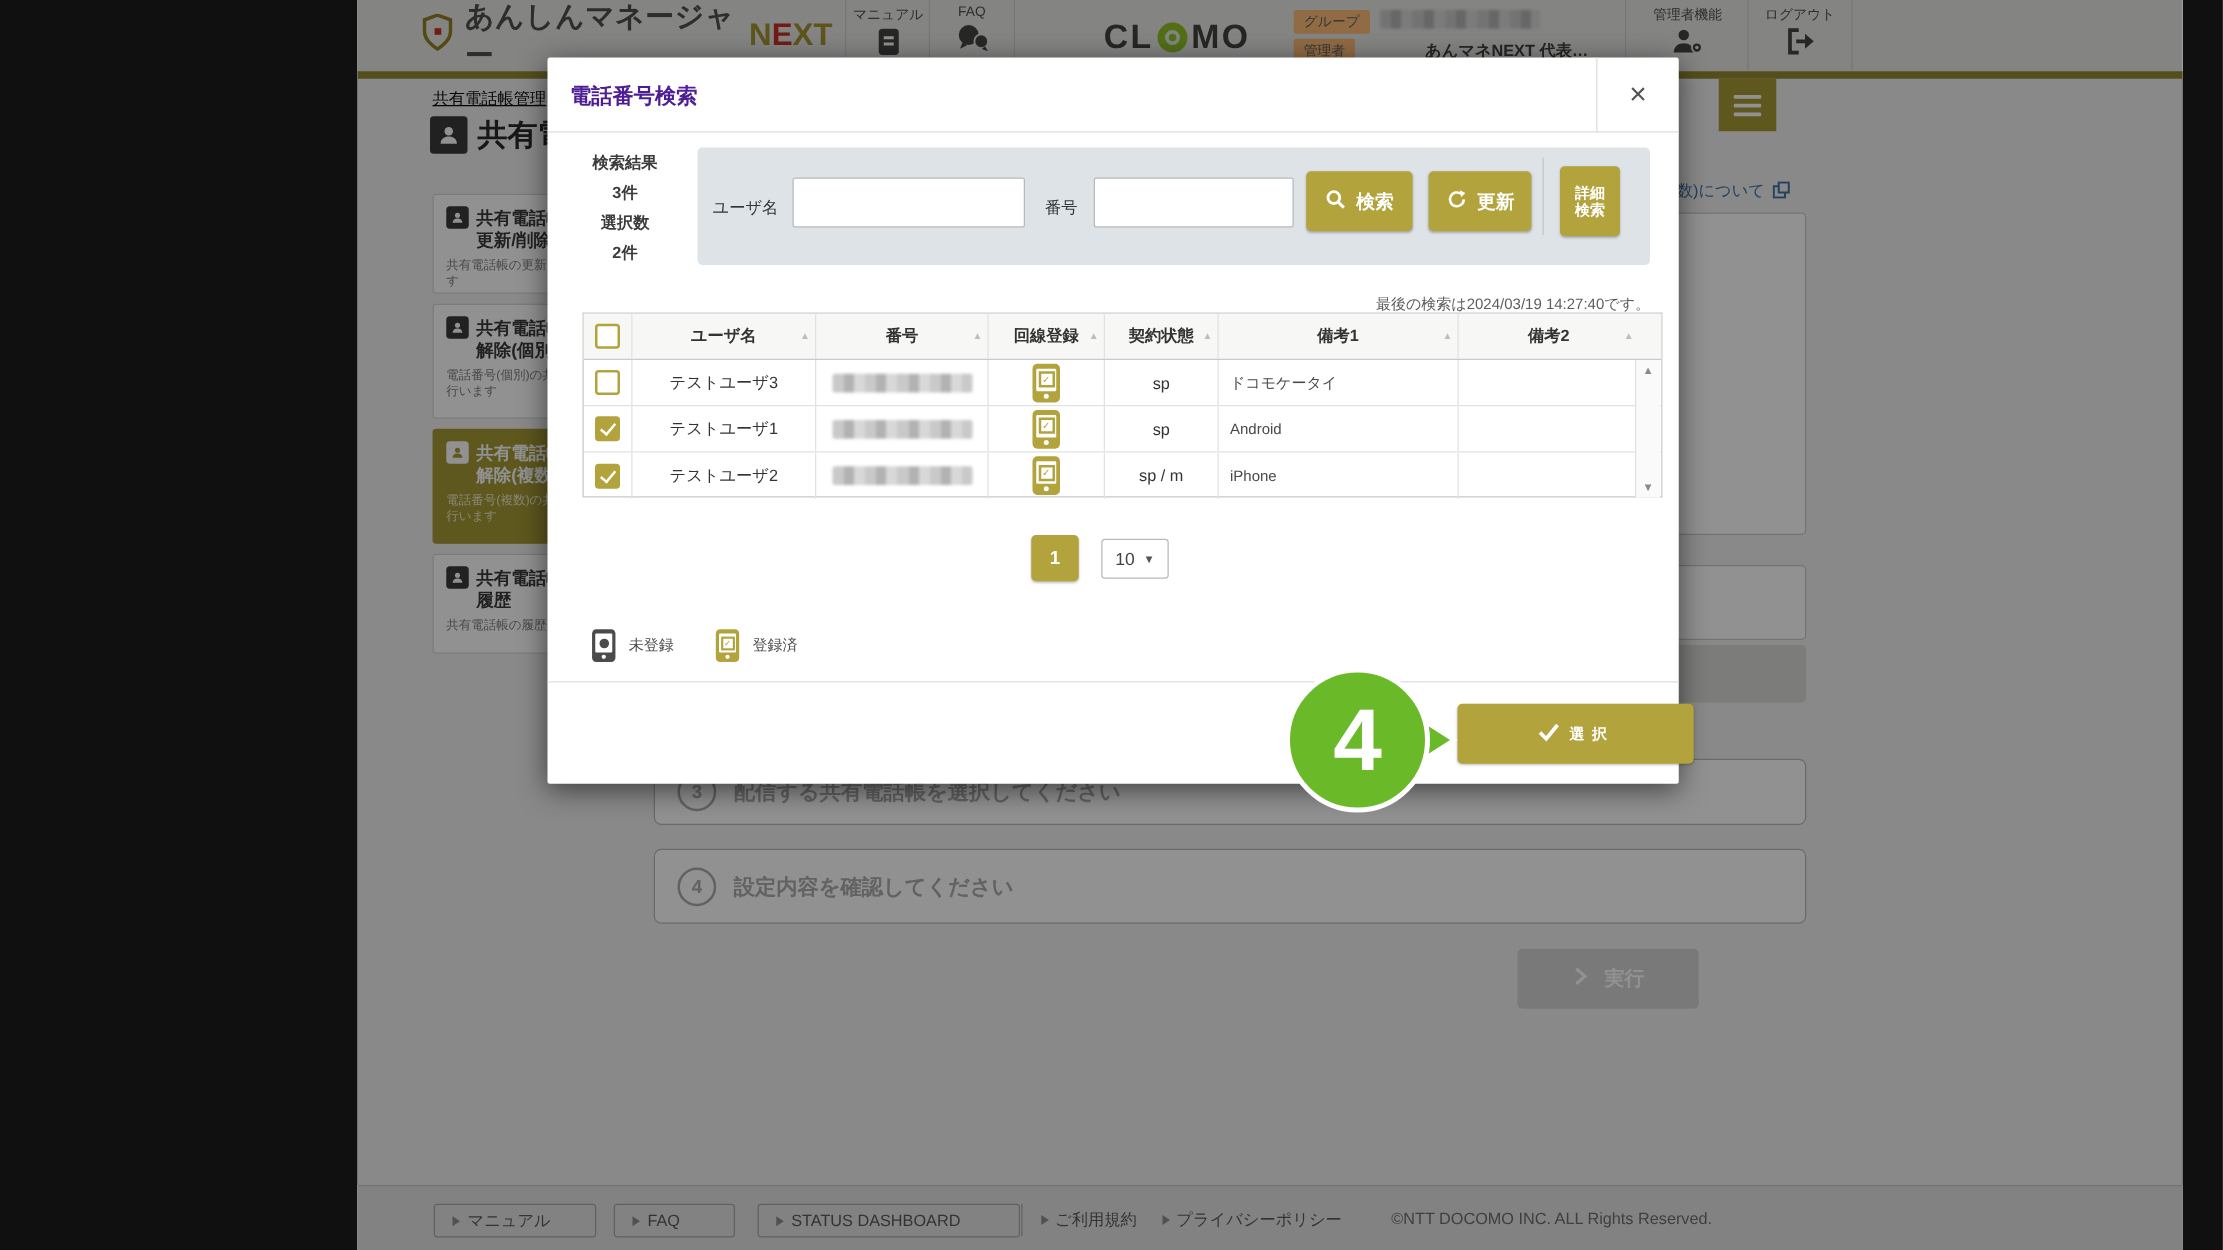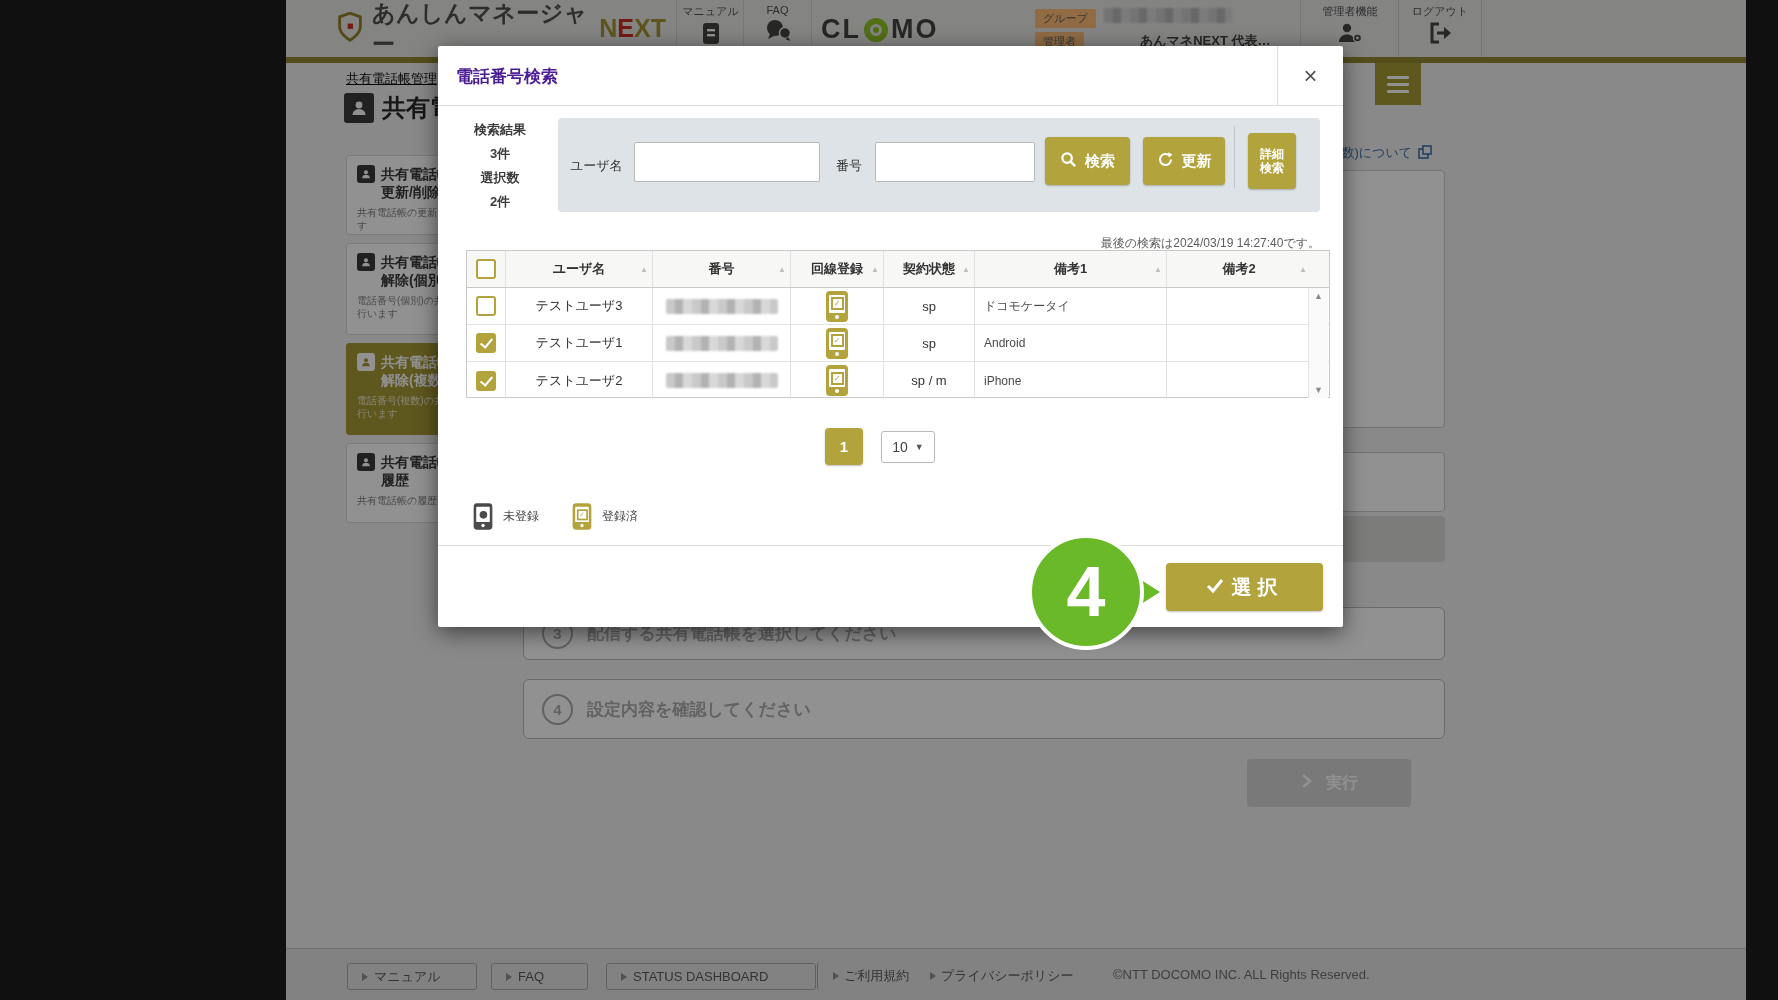--- a/index.html
+++ b/index.html
@@ -37,21 +37,21 @@
   .scard{left:60px;width:180px;background:#fff;border:1px solid #d7d7d7;border-radius:3px;box-sizing:border-box;padding:9px 10px;overflow:hidden;}
   .scard .t{display:flex;gap:6px;font-size:14px;font-weight:bold;color:#333;line-height:18px;white-space:nowrap;}
   .scard .d{font-size:10px;color:#7c7c7c;margin-top:5px;line-height:13px;white-space:normal;}
   .scard.active{background:#a2952f;border-color:#a2952f;}
   .scard.active .t{color:#fff;}
   .scard.active .d{color:#efe9c8;}
   .bigbox{background:#fff;border:1px solid #c9c9c9;border-radius:4px;box-sizing:border-box;}
   .stepbox{left:237px;width:922px;background:#fff;border:1px solid #b9b9b9;border-radius:6px;box-sizing:border-box;
     display:flex;align-items:center;gap:14px;padding:0 18px;color:#a9a9a9;font-size:17px;font-weight:bold;white-space:nowrap;}
   .stepnum{width:27px;height:27px;border:2px solid #a9a9a9;border-radius:50%;display:flex;align-items:center;justify-content:center;font-size:15px;flex:0 0 auto;}
-  #execbtn{left:961px;top:759px;width:164px;height:48px;background:#d3d3d3;border-radius:4px;display:flex;align-items:center;justify-content:center;gap:14px;color:#fff;font-size:16px;font-weight:bold;}
+  #execbtn{left:928px;top:759px;width:145px;height:48px;background:#d3d3d3;border-radius:4px;display:flex;align-items:center;justify-content:center;gap:14px;color:#fff;font-size:16px;font-weight:bold;}
   
   #pfooter{position:absolute;left:0;top:948px;width:1460px;height:52px;background:#e4e4e3;border-top:1px solid #c6c6c6;}
   .fbtn{position:absolute;top:14px;height:27px;border:1px solid #a8a8a8;border-radius:3px;display:flex;align-items:center;gap:6px;
     padding:0 14px;font-size:13px;color:#555;box-sizing:border-box;white-space:nowrap;}
   .flink{position:absolute;top:18px;font-size:13px;color:#555;display:flex;align-items:center;gap:5px;white-space:nowrap;}
   .tri{width:0;height:0;border-top:4px solid transparent;border-bottom:4px solid transparent;border-left:6px solid #8a8a8a;}
   .fcopy{position:absolute;top:18px;left:827px;font-size:13px;color:#6b6b6b;white-space:nowrap;}
   
   #overlay{position:absolute;inset:0;background:rgba(12,12,12,0.45);z-index:40;}
   #modal{position:absolute;left:152px;top:46px;width:905px;height:581px;background:#fff;border-radius:2px;
@@ -94,21 +94,21 @@
   #scrollb{position:absolute;right:1px;top:37px;width:19px;height:110px;background:#fafafa;border-left:1px solid #e2e2e2;}
   #scrollb .up{position:absolute;top:3px;left:0;width:19px;text-align:center;font-size:9px;color:#8a8a8a;}
   #scrollb .dn{position:absolute;bottom:3px;left:0;width:19px;text-align:center;font-size:9px;color:#8a8a8a;}
   #pg1{position:absolute;left:387px;top:382px;width:38px;height:37px;font-size:15px;}
   #pgsize{position:absolute;left:443px;top:385px;width:54px;height:32px;background:#fff;border:1px solid #b9b9b9;border-radius:3px;
     display:flex;align-items:center;justify-content:center;gap:7px;font-size:14px;color:#444;box-sizing:border-box;cursor:pointer;}
   #pgsize .car{font-size:9px;color:#555;}
   #legend{position:absolute;left:34px;top:455px;display:flex;align-items:center;gap:9px;font-size:12px;color:#4c4c4c;}
   #legend .gap{width:14px;}
   #mfootline{position:absolute;left:0;top:499px;width:905px;height:1px;background:#ddd;}
-  #btn-select{position:absolute;left:728px;top:517px;width:157px;height:48px;font-size:20px;letter-spacing:6px;}
+  #btn-select{position:absolute;left:728px;top:517px;width:189px;height:48px;font-size:12px;letter-spacing:6px;}
   
   #g-arrow-w{position:absolute;left:838px;top:564px;width:0;height:0;border-top:28px solid transparent;border-bottom:28px solid transparent;border-left:42px solid #fff;z-index:140;}
   #g-arrow{position:absolute;left:838px;top:569px;width:0;height:0;border-top:23px solid transparent;border-bottom:23px solid transparent;border-left:36px solid #69b928;z-index:146;}
   #g-circle{position:absolute;left:742px;top:534px;width:108px;height:108px;border:4px solid #fff;border-radius:50%;background:#69b928;
     display:flex;align-items:center;justify-content:center;z-index:150;color:#fff;font-size:70px;font-weight:bold;line-height:1;}
 </style>
 </head>
 <body>
 
 <div id="content">
@@ -138,21 +138,21 @@
       <div class="lbl">FAQ</div>
       <div class="ic">
         <svg width="28" height="24" viewBox="0 0 28 24">
             <circle cx="11" cy="10" r="8" fill="#3f3f3d"></circle>
             <path d="M6 16l-2 5 6-3z" fill="#3f3f3d"></path>
             <circle cx="21" cy="15" r="5.5" fill="#3f3f3d" stroke="#e7e7e6" stroke-width="1.5"></circle>
             <path d="M24 19l2.5 4-5-1.8z" fill="#3f3f3d"></path>
           </svg>
       </div>
     </div>
-    <div class="abs clomo" style="left:535px;top:14px;">
+    <div class="abs clomo" style="left:597px;top:14px;">
       <span>CL</span>
         <span class="ring"></span>
         <span>MO</span>
     </div>
     <div class="abs" style="left:749px;top:8px;">
       <span class="chip">グループ</span>
     </div>
     <div class="abs blur" style="left:818px;top:8px;width:128px;height:15px;"></div>
     <div class="abs" style="left:749px;top:31px;">
       <span class="chip">管理者</span>

